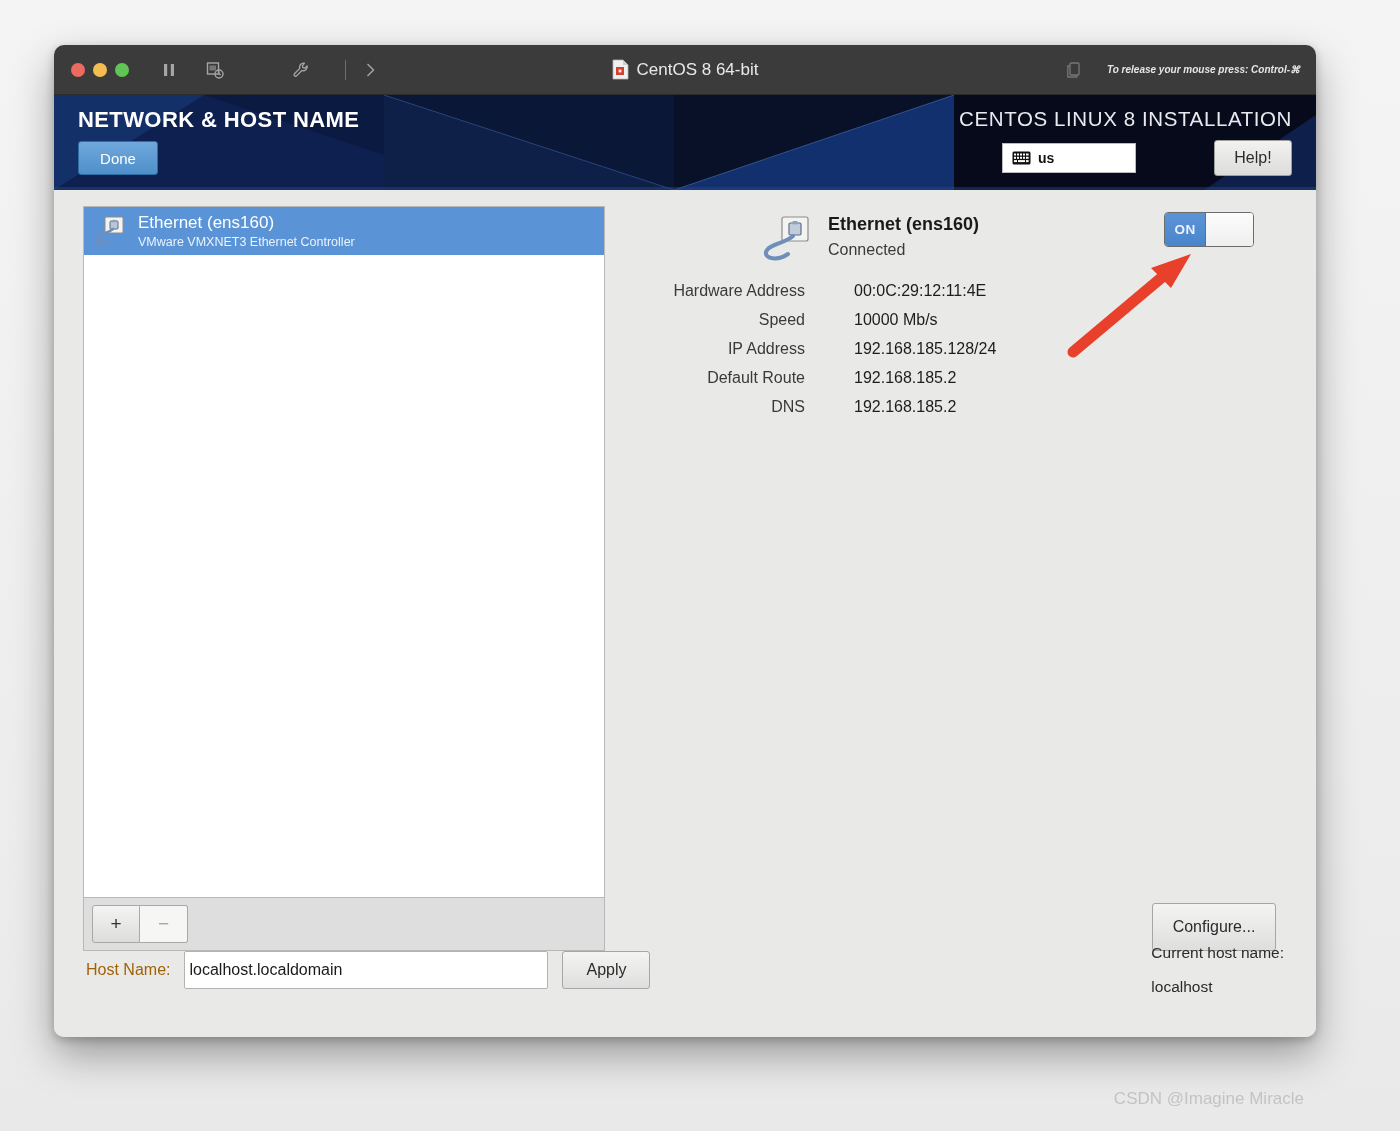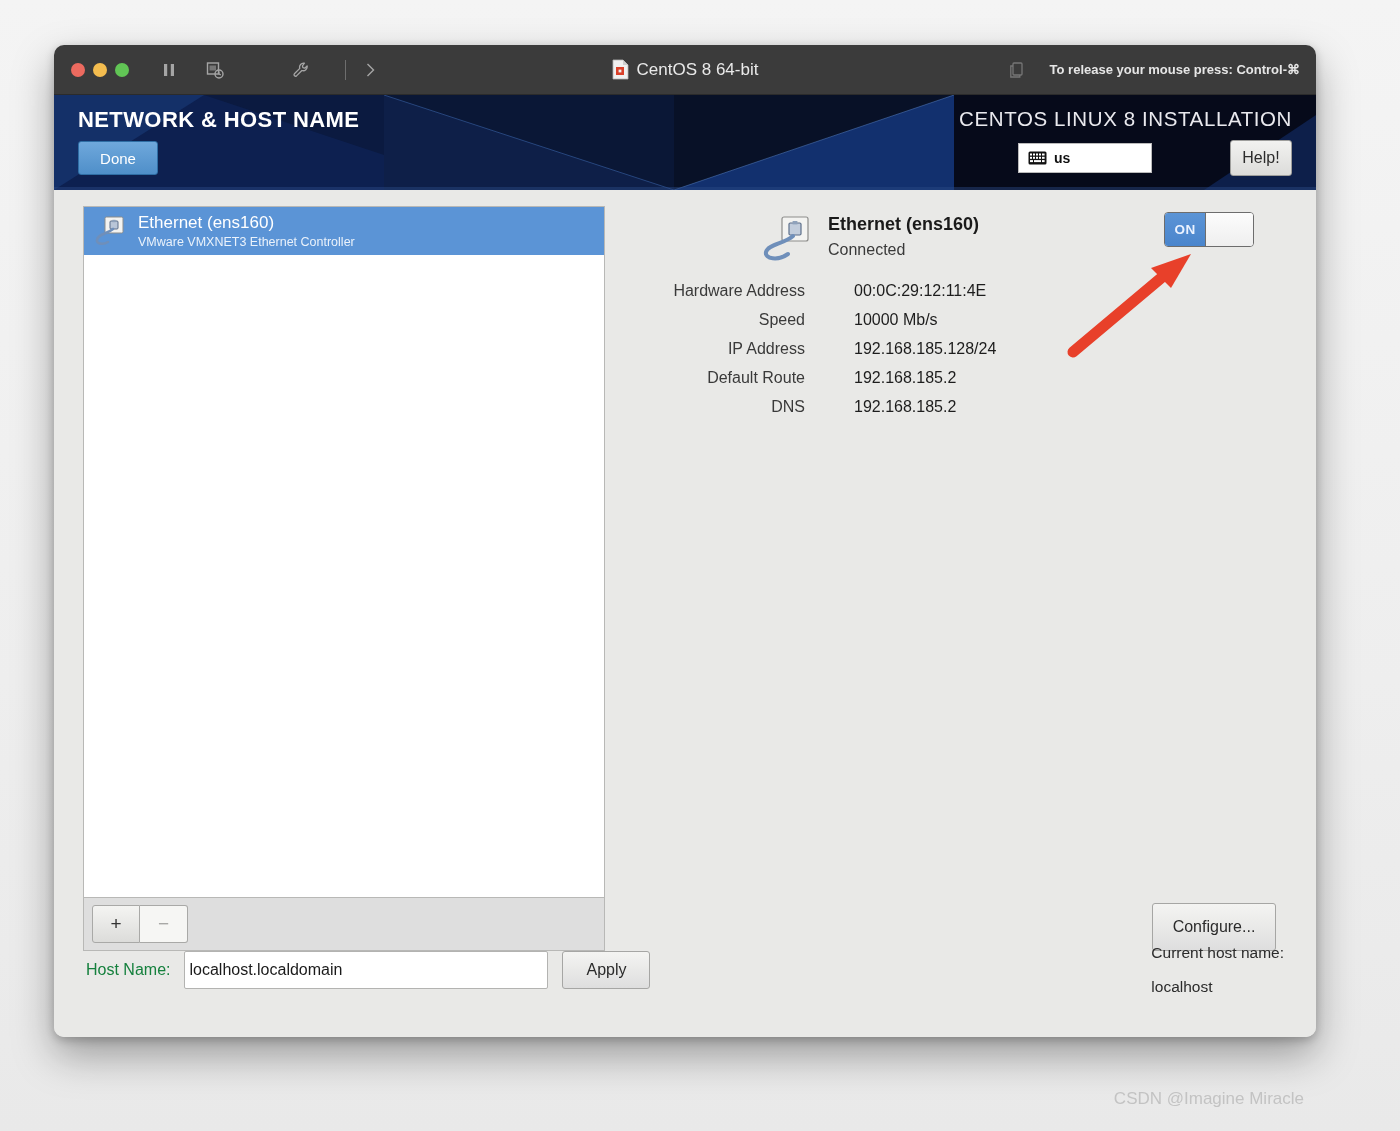--- a/index.html
+++ b/index.html
@@ -65,22 +65,23 @@
 
   .tb-right {
     position: absolute;
     right: 16px;
     display: flex;
     align-items: center;
     gap: 22px;
   }
   .tb-right .hint {
     color: #e6e6e6;
-    font-size: 13px;
+    font-size: 10px;
     font-weight: bold;
+    font-style: italic;
   }
 
   
   .anaconda-header {
     height: 95px;
     position: relative;
     overflow: hidden;
     background: #070b1c;
   }
   .anaconda-header .facets { position: absolute; inset: 0; }
@@ -126,21 +127,21 @@
     border: 1px solid #bbb;
     display: flex;
     align-items: center;
     gap: 7px;
     padding-left: 9px;
     cursor: pointer;
   }
   .kb-ico { width: 19px; height: 14px; display:block; }
   .kb-label { font-size: 14px; font-weight: bold; color: #111; }
   .help-btn {
-    width: 62px; height: 36px;
+    width: 78px; height: 36px;
     background: linear-gradient(180deg,#f2f2f0 0%, #dcdcda 100%);
     border: 1px solid #9e9e9c;
     border-radius: 3px;
     font-size: 16px;
     color: #2c2c2c;
     cursor: pointer;
     font-family: inherit;
   }
 
   
@@ -267,21 +268,21 @@
   
   .hostrow {
     position: absolute;
     left: 0; right: 0;
     bottom: 47px;
     height: 40px;
     display: flex;
     align-items: center;
     padding: 0 32px;
   }
-  .host-label { font-size: 16px; color: #15803d; margin-right: 14px; }
+  .host-label { font-size: 16px; color: #a16207; margin-right: 14px; }
   .host-input {
     width: 364px; height: 38px;
     border: 1px solid #b3b3b1;
     background: #fff;
     font-size: 16px;
     padding: 0 4px;
     color: #1a1a1a;
     font-family: inherit;
     border-radius: 2px;
   }

